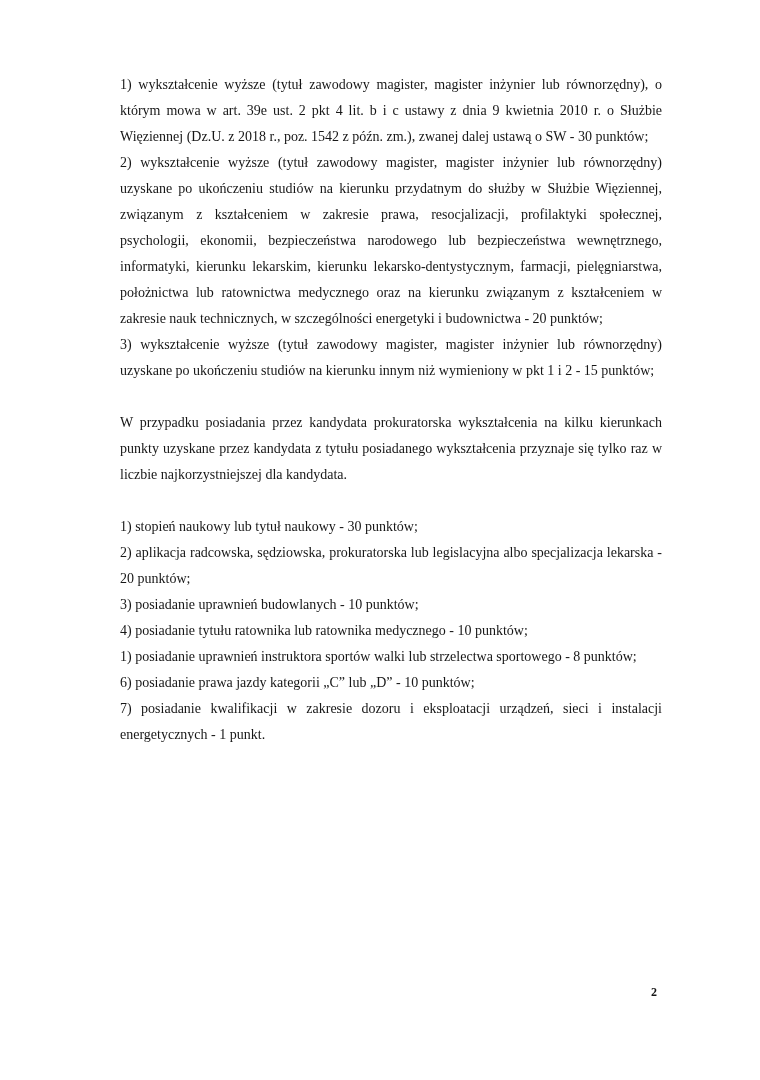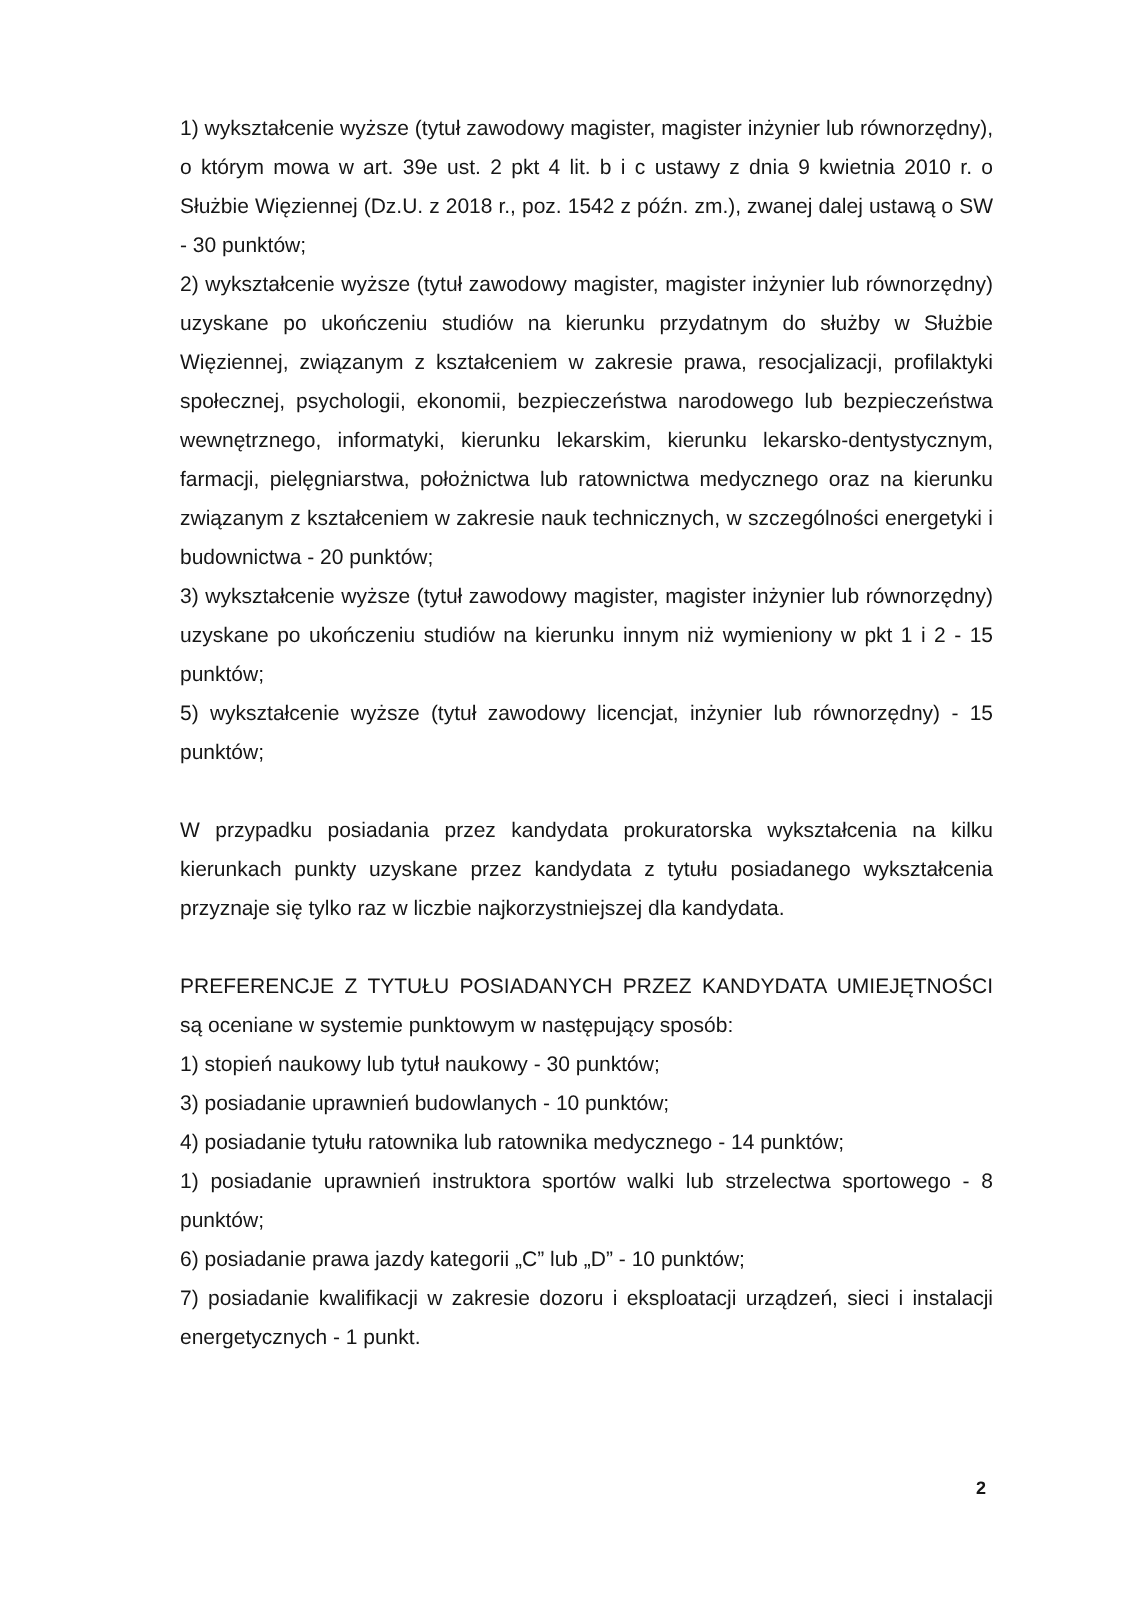--- a/index.html
+++ b/index.html
@@ -6,21 +6,21 @@
     margin: 0;
     padding: 0;
     background: #ffffff;
   }
   .page {
     position: relative;
     width: 760px;
     height: 1080px;
     background: #ffffff;
     overflow: hidden;
-    font-family: Liberation Sans, sans-serif;
+    font-family: Liberation Serif, serif;
     color: #161616;
   }
   .content {
     position: absolute;
     left: 120px;
     top: 72px;
     width: 542px;
     font-size: 14px;
     line-height: 26px;
     text-align: justify;
@@ -46,32 +46,31 @@
 </style>
 </head>
 <body>
 
 <div class="page">
   <div class="content">
 
     <p class="para">1) wykształcenie wyższe (tytuł zawodowy magister, magister inżynier lub równorzędny), o którym mowa w art. 39e ust. 2 pkt 4 lit. b i c ustawy z dnia 9 kwietnia 2010 r. o Służbie Więziennej (Dz.U. z 2018 r., poz. 1542 z późn. zm.), zwanej dalej ustawą o SW - 30 punktów;</p>
     <p class="para">2) wykształcenie wyższe (tytuł zawodowy magister, magister inżynier lub równorzędny) uzyskane po ukończeniu studiów na kierunku przydatnym do służby w Służbie Więziennej, związanym z kształceniem w zakresie prawa, resocjalizacji, profilaktyki społecznej, psychologii, ekonomii, bezpieczeństwa narodowego lub bezpieczeństwa wewnętrznego, informatyki, kierunku lekarskim, kierunku lekarsko-dentystycznym, farmacji, pielęgniarstwa, położnictwa lub ratownictwa medycznego oraz na kierunku związanym z kształceniem w zakresie nauk technicznych, w szczególności energetyki i budownictwa - 20 punktów;</p>
     <p class="para">3) wykształcenie wyższe (tytuł zawodowy magister, magister inżynier lub równorzędny) uzyskane po ukończeniu studiów na kierunku innym niż wymieniony w pkt 1 i 2 - 15 punktów;</p>
-    <p class="para">5) wykształcenie wyższe (tytuł zawodowy licencjat, inżynier lub równorzędny) - 15 punktów;</p>
 
     <div class="block-gap"></div>
 
     <p class="para">W przypadku posiadania przez kandydata prokuratorska wykształcenia na kilku kierunkach punkty uzyskane przez kandydata z tytułu posiadanego wykształcenia przyznaje się tylko raz w liczbie najkorzystniejszej dla kandydata.</p>
 
     <div class="block-gap"></div>
 
-    <p class="para">PREFERENCJE Z TYTUŁU POSIADANYCH PRZEZ KANDYDATA UMIEJĘTNOŚCI są oceniane w systemie punktowym w następujący sposób:</p>
     <p class="para">1) stopień naukowy lub tytuł naukowy - 30 punktów;</p>
+    <p class="para">2) aplikacja radcowska, sędziowska, prokuratorska lub legislacyjna albo specjalizacja lekarska - 20 punktów;</p>
     <p class="para">3) posiadanie uprawnień budowlanych - 10 punktów;</p>
-    <p class="para">4) posiadanie tytułu ratownika lub ratownika medycznego - 14 punktów;</p>
+    <p class="para">4) posiadanie tytułu ratownika lub ratownika medycznego - 10 punktów;</p>
     <p class="para">1) posiadanie uprawnień instruktora sportów walki lub strzelectwa sportowego - 8 punktów;</p>
     <p class="para">6) posiadanie prawa jazdy kategorii „C” lub „D” - 10 punktów;</p>
     <p class="para">7) posiadanie kwalifikacji w zakresie dozoru i eksploatacji urządzeń, sieci i instalacji energetycznych - 1 punkt.</p>
 
   </div>
 
   <div class="page-number">2</div>
 </div>
 
 </body></html>

